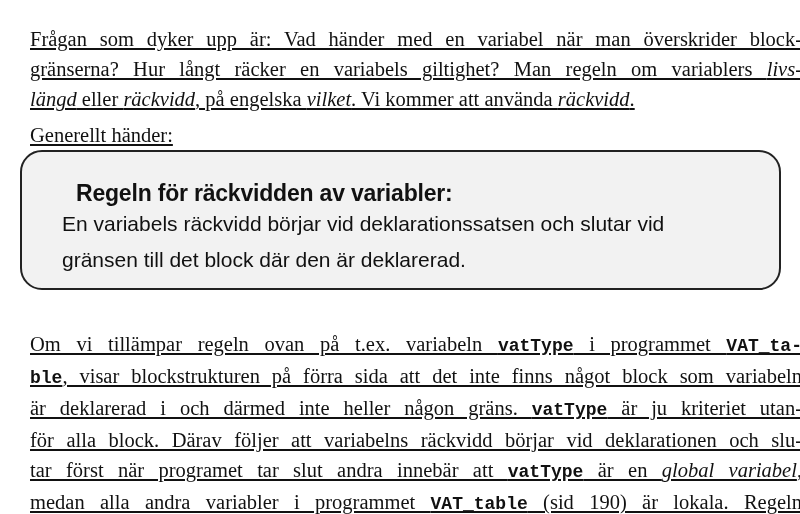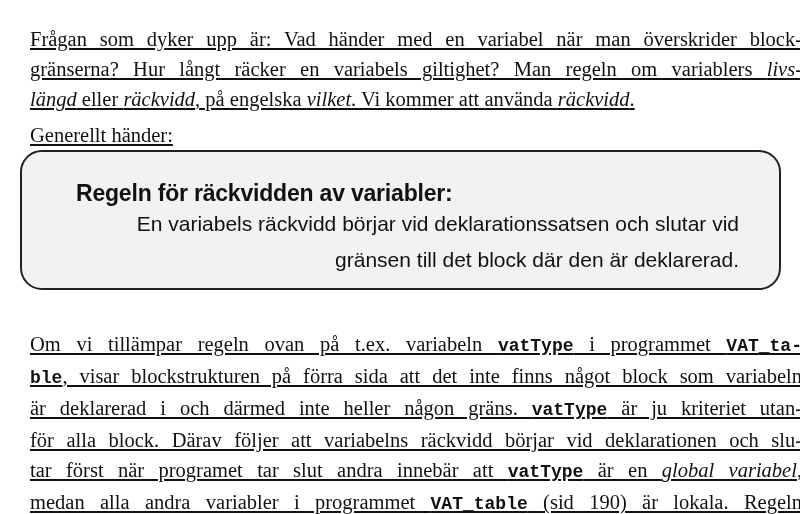--- a/index.html
+++ b/index.html
@@ -26,21 +26,21 @@
       position: absolute; left: 20px; top: 150px; width: 757px; height: 136px;
       background: #f2f2f2; border: 2px solid #222; border-radius: 22px;
       font-family: "Liberation Sans", "DejaVu Sans", sans-serif;
     }
     #rule-title {
       position: absolute; left: 24px; top: 28px;
       font-weight: bold; font-size: 23px; letter-spacing: -0.2px; margin-left: 30px;
     }
     #rule-text {
       position: absolute; left: 0; right: 0; top: 54px;
-      text-align: right; font-size: 21px; line-height: 36px;
+      text-align: left; font-size: 21px; line-height: 36px;
       padding: 0 40px;
     }
     #p3 { top: 313px; }
     .line { display: block; text-align: justify; text-align-last: justify; white-space: nowrap; }
     .line.last { text-align-last: left; }
   </style>
 </head>
 <body>
 
 <div class="para" id="p1">

